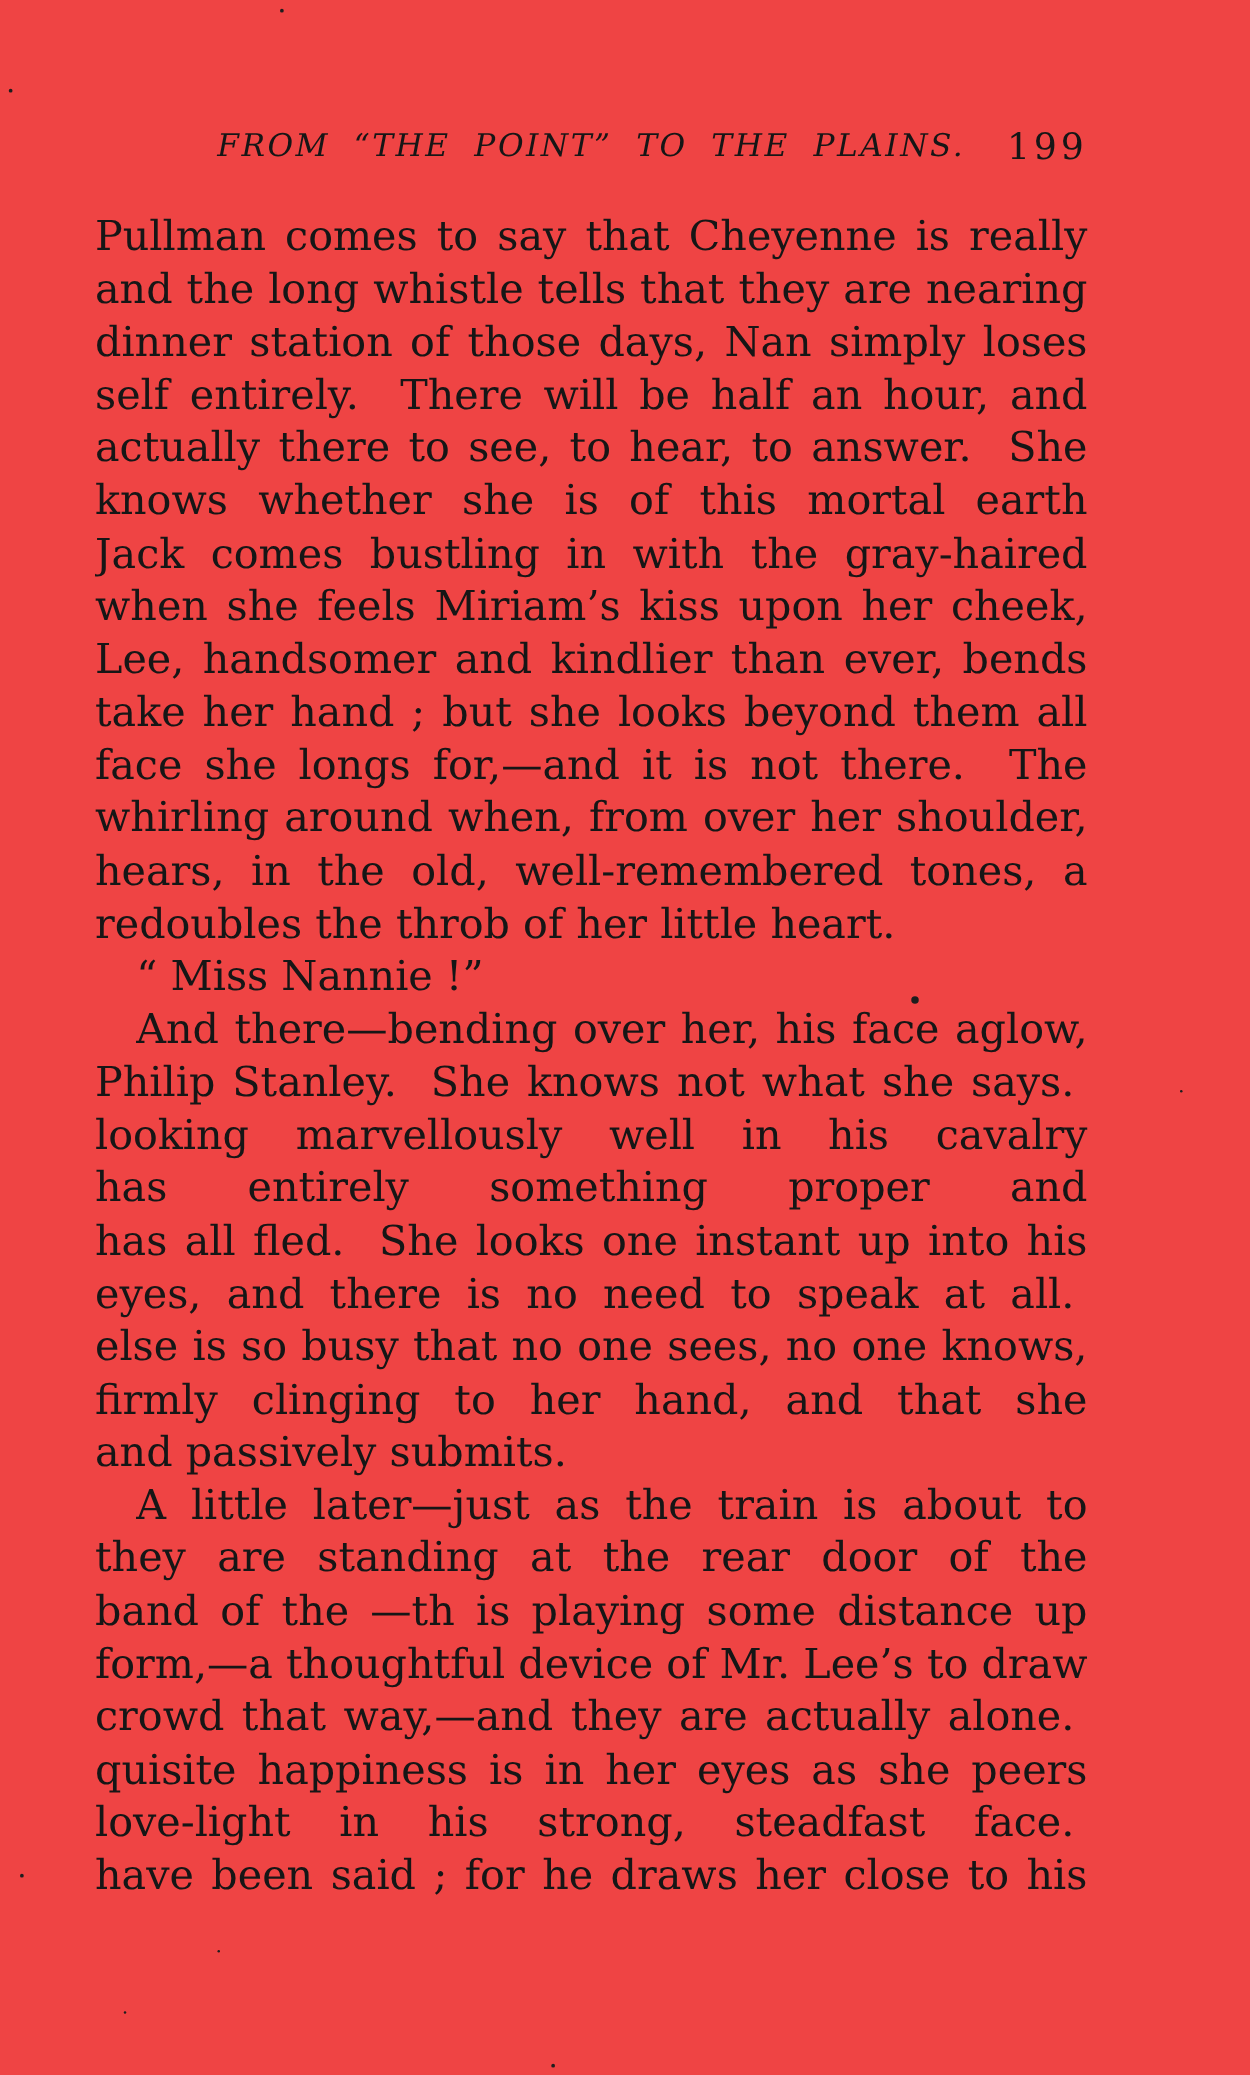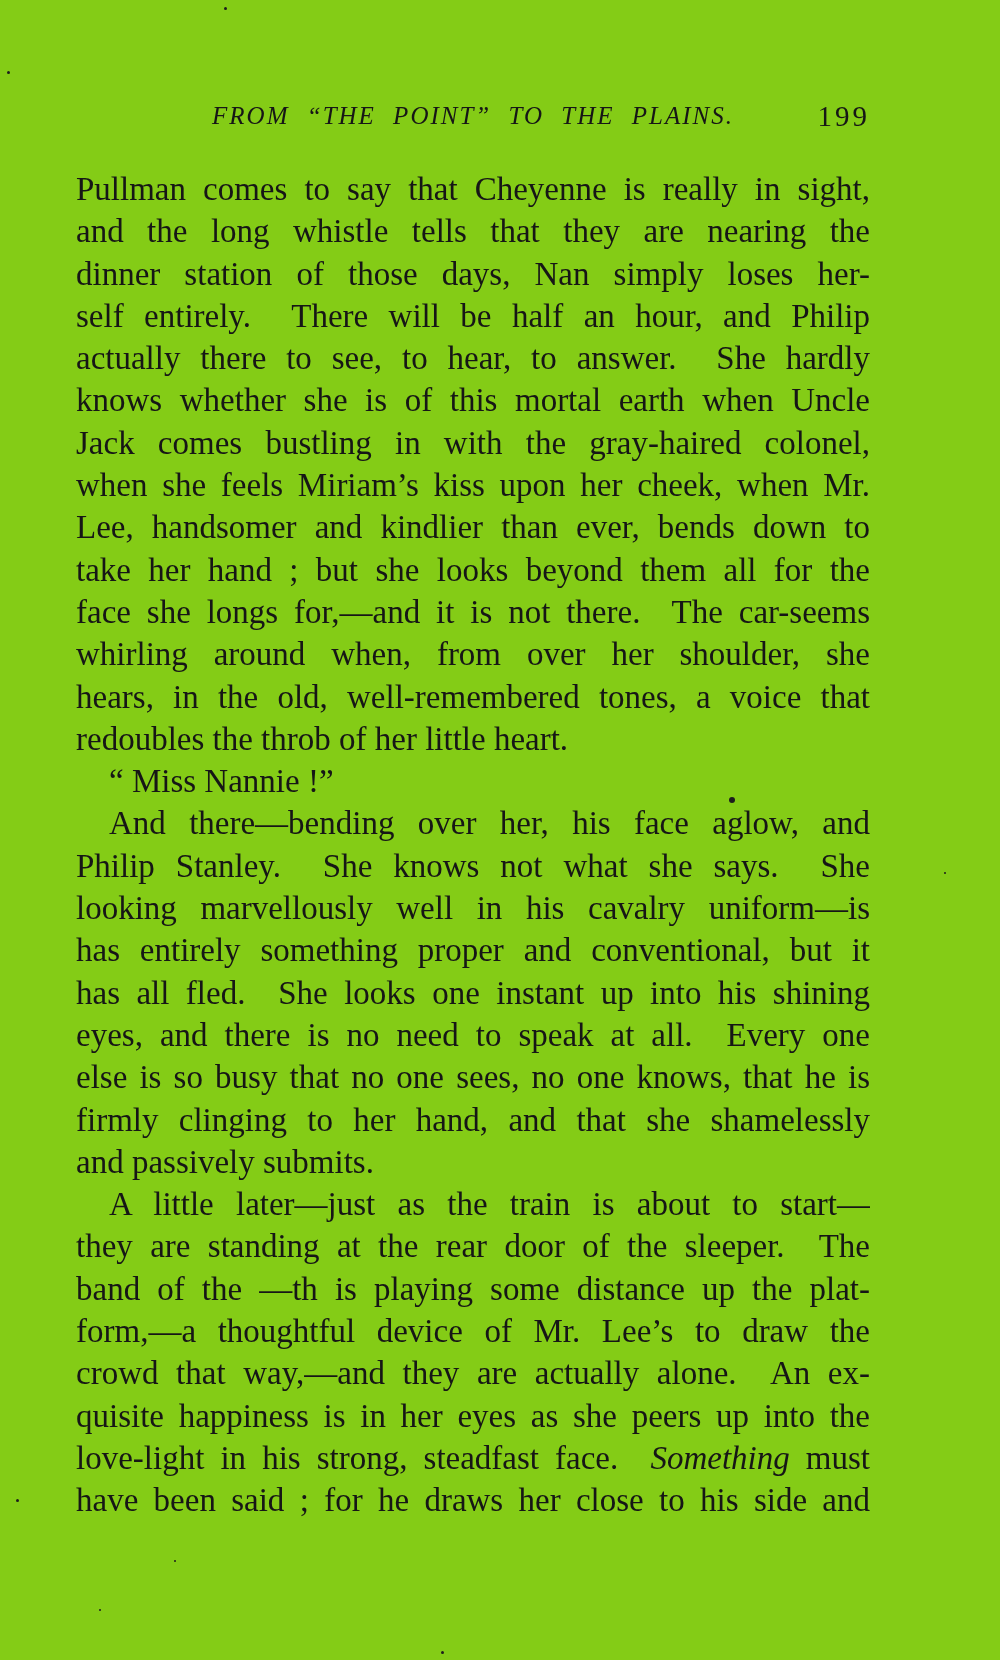--- a/index.html
+++ b/index.html
@@ -11,22 +11,21 @@
     height: 1660px;
     background: #fdfdfc;
     position: relative;
     overflow: hidden;
     font-family: "DejaVu Serif", "Liberation Serif", serif;
     color: #161616;
   }
   .page {
     position: absolute;
     inset: 0;
-    background: #84cc16;
-    font-family: Liberation Serif, serif;
+    background: #ef4444;
   }
   
   .running-head {
     position: absolute;
     top: 100px;
     left: 76px;
     width: 794px;
     height: 40px;
   }
   .head-title {

